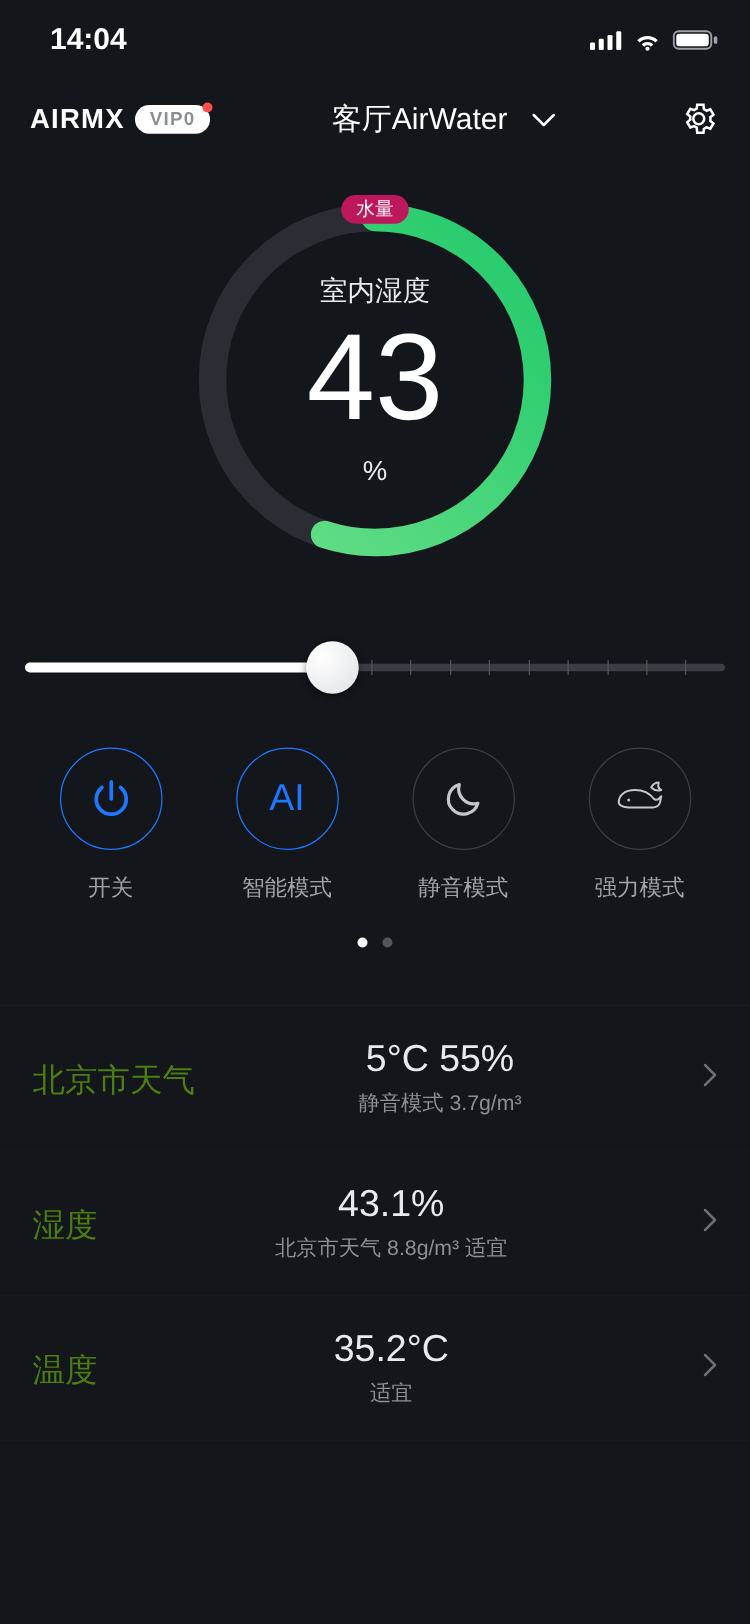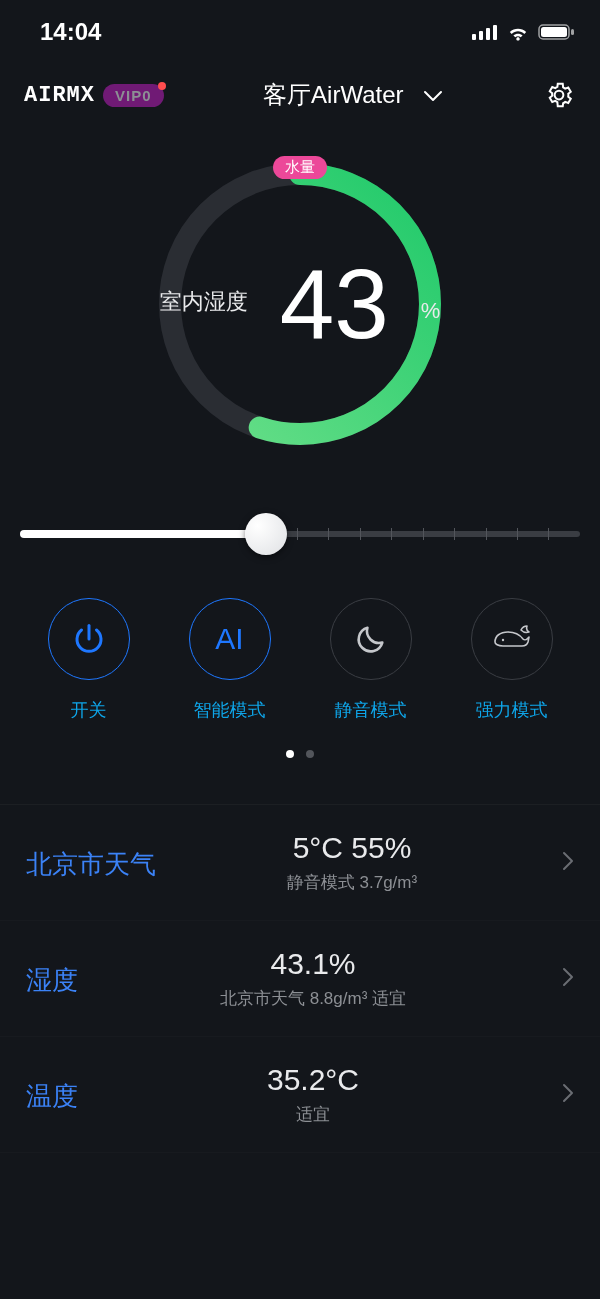--- a/index.html
+++ b/index.html
@@ -2,58 +2,58 @@
 <html><head>
 <meta charset="utf-8">
 <style>
   * { box-sizing: border-box; margin: 0; padding: 0; }
   html, body { width: 600px; height: 1299px; background: #13161b; color: #fff; font-family: -apple-system, "Helvetica Neue", Arial, sans-serif; overflow: hidden; }
   .status-bar { display: flex; align-items: center; justify-content: space-between; padding: 14px 26px 0 40px; height: 50px; font-size: 24px; font-weight: 600; gap: 32px; }
   .status-right { display: flex; align-items: center; gap: 8px; }
   .status-right svg { display: block; }
 
   .header { display: flex; align-items: center; padding: 28px 24px 12px 24px; }
-  .brand { font-size: 22px; font-weight: 600; letter-spacing: 1px; font-family: Liberation Mono, monospace; }
-  .vip-badge { display: inline-flex; align-items: flex-end; justify-content: center; background: #701a75; color: #8c8f94; font-size: 15px; font-weight: 600; letter-spacing: 1px; padding: 3px 12px; border-radius: 14px; margin-left: 8px; position: relative; }
+  .brand { font-size: 22px; font-weight: 600; letter-spacing: 1px; }
+  .vip-badge { display: inline-flex; align-items: flex-end; justify-content: center; background: #ffffff; color: #8c8f94; font-size: 15px; font-weight: 600; letter-spacing: 1px; padding: 3px 12px; border-radius: 14px; margin-left: 8px; position: relative; }
   .vip-dot { position: absolute; top: -2px; right: -2px; width: 8px; height: 8px; border-radius: 50%; background: #ff4d4f; }
   .device-sel { flex: 1; display: flex; align-items: center; justify-content: center; gap: 19px; font-size: 24px; font-weight: 400; }
   .device-sel svg { margin-top: 2px; }
   .gear { width: 34px; height: 34px; display: flex; align-items: center; justify-content: center; }
 
   .gauge-wrap { display: flex; justify-content: center; padding-top: 30px; }
   .gauge { position: relative; width: 300px; height: 300px; }
   .gauge svg { position: absolute; top: 0; left: 0; }
-  .water-badge { position: absolute; top: 2px; left: 50%; transform: translateX(-50%); background: #ec4899; color: #fff; font-size: 15px; padding: 2px 12px; border-radius: 12px; z-index: 2; }
-  .gauge-center { position: absolute; inset: 0; display: flex; flex-direction: row; align-items: center; justify-content: center; gap: 32px; }
+  .water-badge { position: absolute; top: 2px; left: 50%; transform: translateX(-50%); background: #be185d; color: #fff; font-size: 15px; padding: 2px 12px; border-radius: 12px; z-index: 2; }
+  .gauge-center { position: absolute; inset: 0; display: flex; flex-direction: column; align-items: center; justify-content: center; }
   .gauge-label { font-size: 22px; color: #e9eaec; margin-bottom: 4px; }
   .gauge-value { font-size: 98px; font-weight: 300; line-height: 1; color: #fff; }
   .gauge-unit { font-size: 22px; color: #e9eaec; margin-top: 14px; }
 
   .slider-area { padding: 60px 20px 0 20px; }
   .slider { position: relative; height: 40px; }
   .track-bg { position: absolute; left: 0; right: 0; top: 50%; transform: translateY(-50%); height: 6px; background: #3a3d43; border-radius: 3px; }
   .track-fill { position: absolute; left: 0; top: 50%; transform: translateY(-50%); height: 8px; background: #fff; border-radius: 4px; width: 44%; }
   .thumb { position: absolute; top: 50%; left: 44%; transform: translate(-50%, -50%); width: 42px; height: 42px; border-radius: 50%; background: radial-gradient(circle at 30% 30%, #ffffff, #dfe1e4); box-shadow: 0 2px 6px rgba(0,0,0,0.5); }
   .ticks { position: absolute; right: 0; top: 50%; transform: translateY(-50%); width: 56%; height: 14px; display: flex; justify-content: space-evenly; align-items: center; pointer-events: none; }
   .ticks span { width: 1px; height: 12px; background: #52555b; }
 
   .modes { display: flex; justify-content: space-around; padding: 44px 18px 0 18px; }
   .mode { display: flex; flex-direction: column; align-items: center; gap: 18px; }
   .mode-circle { width: 82px; height: 82px; border-radius: 50%; border: 1.5px solid #3a3d43; display: flex; align-items: center; justify-content: center; color: #c5c7cb; }
   .mode-circle.active { border-color: #1e77ff; color: #1e77ff; }
-  .mode-label { font-size: 18px; color: #0ea5e9; }
+  .mode-label { font-size: 18px; color: #a3a3a3; }
   .ai-text { font-size: 30px; font-weight: 400; }
 
   .dots { display: flex; justify-content: center; gap: 12px; padding-top: 28px; }
   .dot { width: 8px; height: 8px; border-radius: 50%; background: #52555b; }
   .dot.active { background: #fff; }
 
   .list { margin-top: 46px; border-top: 1px solid rgba(255,255,255,0.04); }
   .row { display: flex; align-items: center; padding: 26px 26px; min-height: 110px; border-bottom: 1px solid rgba(255,255,255,0.02); }
-  .row-title { font-size: 26px; color: #3b82f6; flex: 0 0 auto; padding-top: 4px; font-weight: 300; }
+  .row-title { font-size: 26px; color: #4d7c0f; flex: 0 0 auto; padding-top: 4px; font-weight: 300; }
   .row-right { flex: 1; display: flex; flex-direction: column; align-items: center; gap: 6px; }
   .row-val { font-size: 30px; color: #e9eaec; font-weight: 300; }
   .row-sub { font-size: 17px; color: #8c8f94; }
   .chev { margin-left: 14px; color: #6a6d73; }
 </style>
 </head>
 <body>
 
 <div class="status-bar">
   <span>14:04</span>

